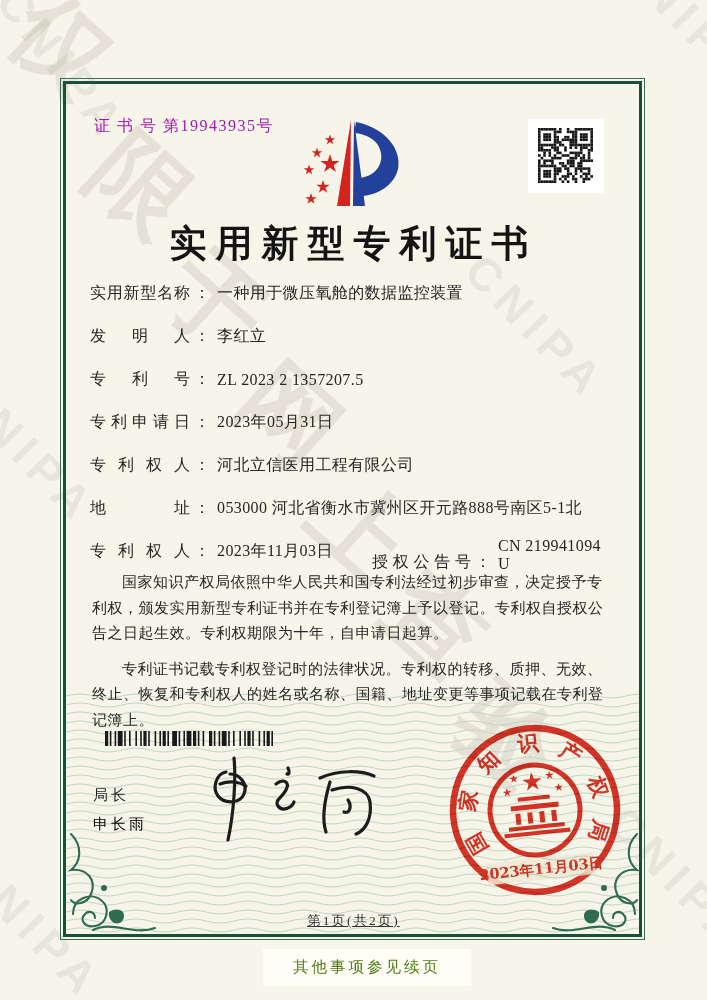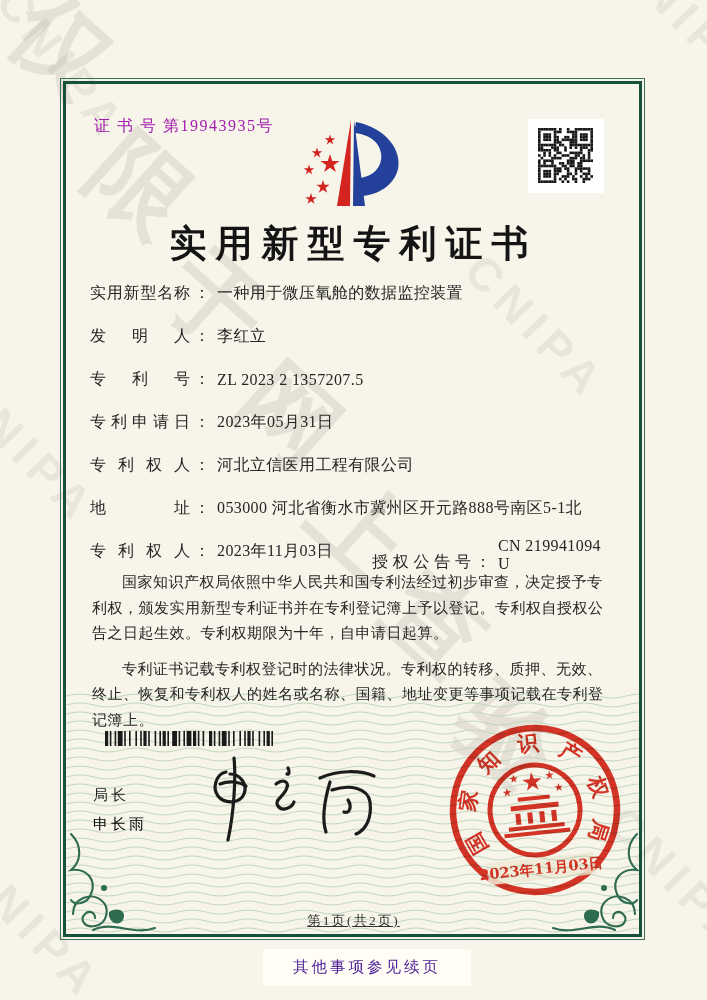--- a/index.html
+++ b/index.html
@@ -58,21 +58,21 @@
     font-size:15px; letter-spacing:3px; color:#000000;
     font-family:"Liberation Sans","DejaVu Sans",sans-serif; }
   .signature{ position:absolute; left:192px; top:750px; z-index:3; }
   .seal{ position:absolute; left:447px; top:722px; z-index:5;
     transform:rotate(-6deg); mix-blend-mode:multiply; opacity:.95; }
   .seal text{ font-family:"DejaVu Serif",serif; }
   .page-num{ position:absolute; left:0; top:912px; width:707px; z-index:3;
     text-align:center; font-size:13.5px; letter-spacing:2px; color:#333;text-decoration:underline; }
   .note-box{ position:absolute; left:263px; top:949px; width:208px; height:37px;
     background:#fffdf6; z-index:3; display:flex; align-items:center;
-    justify-content:center; font-size:15.5px; letter-spacing:3px; color:#4c1d95; }
+    justify-content:center; font-size:15.5px; letter-spacing:3px; color:#4d7c0f; }
   .flourish{ position:absolute; z-index:3; }
   .flourish path{ fill:none; stroke:#2e6b4f; stroke-width:2.1;
     stroke-linecap:round; }
   .flourish .leaf{ fill:#2e6b4f; stroke:none; }
   .fl-bl{ left:63px; top:828px; }
   .fl-br{ left:550px; top:828px; transform:scaleX(-1); }
 </style>
 </head>
 <body>
 

